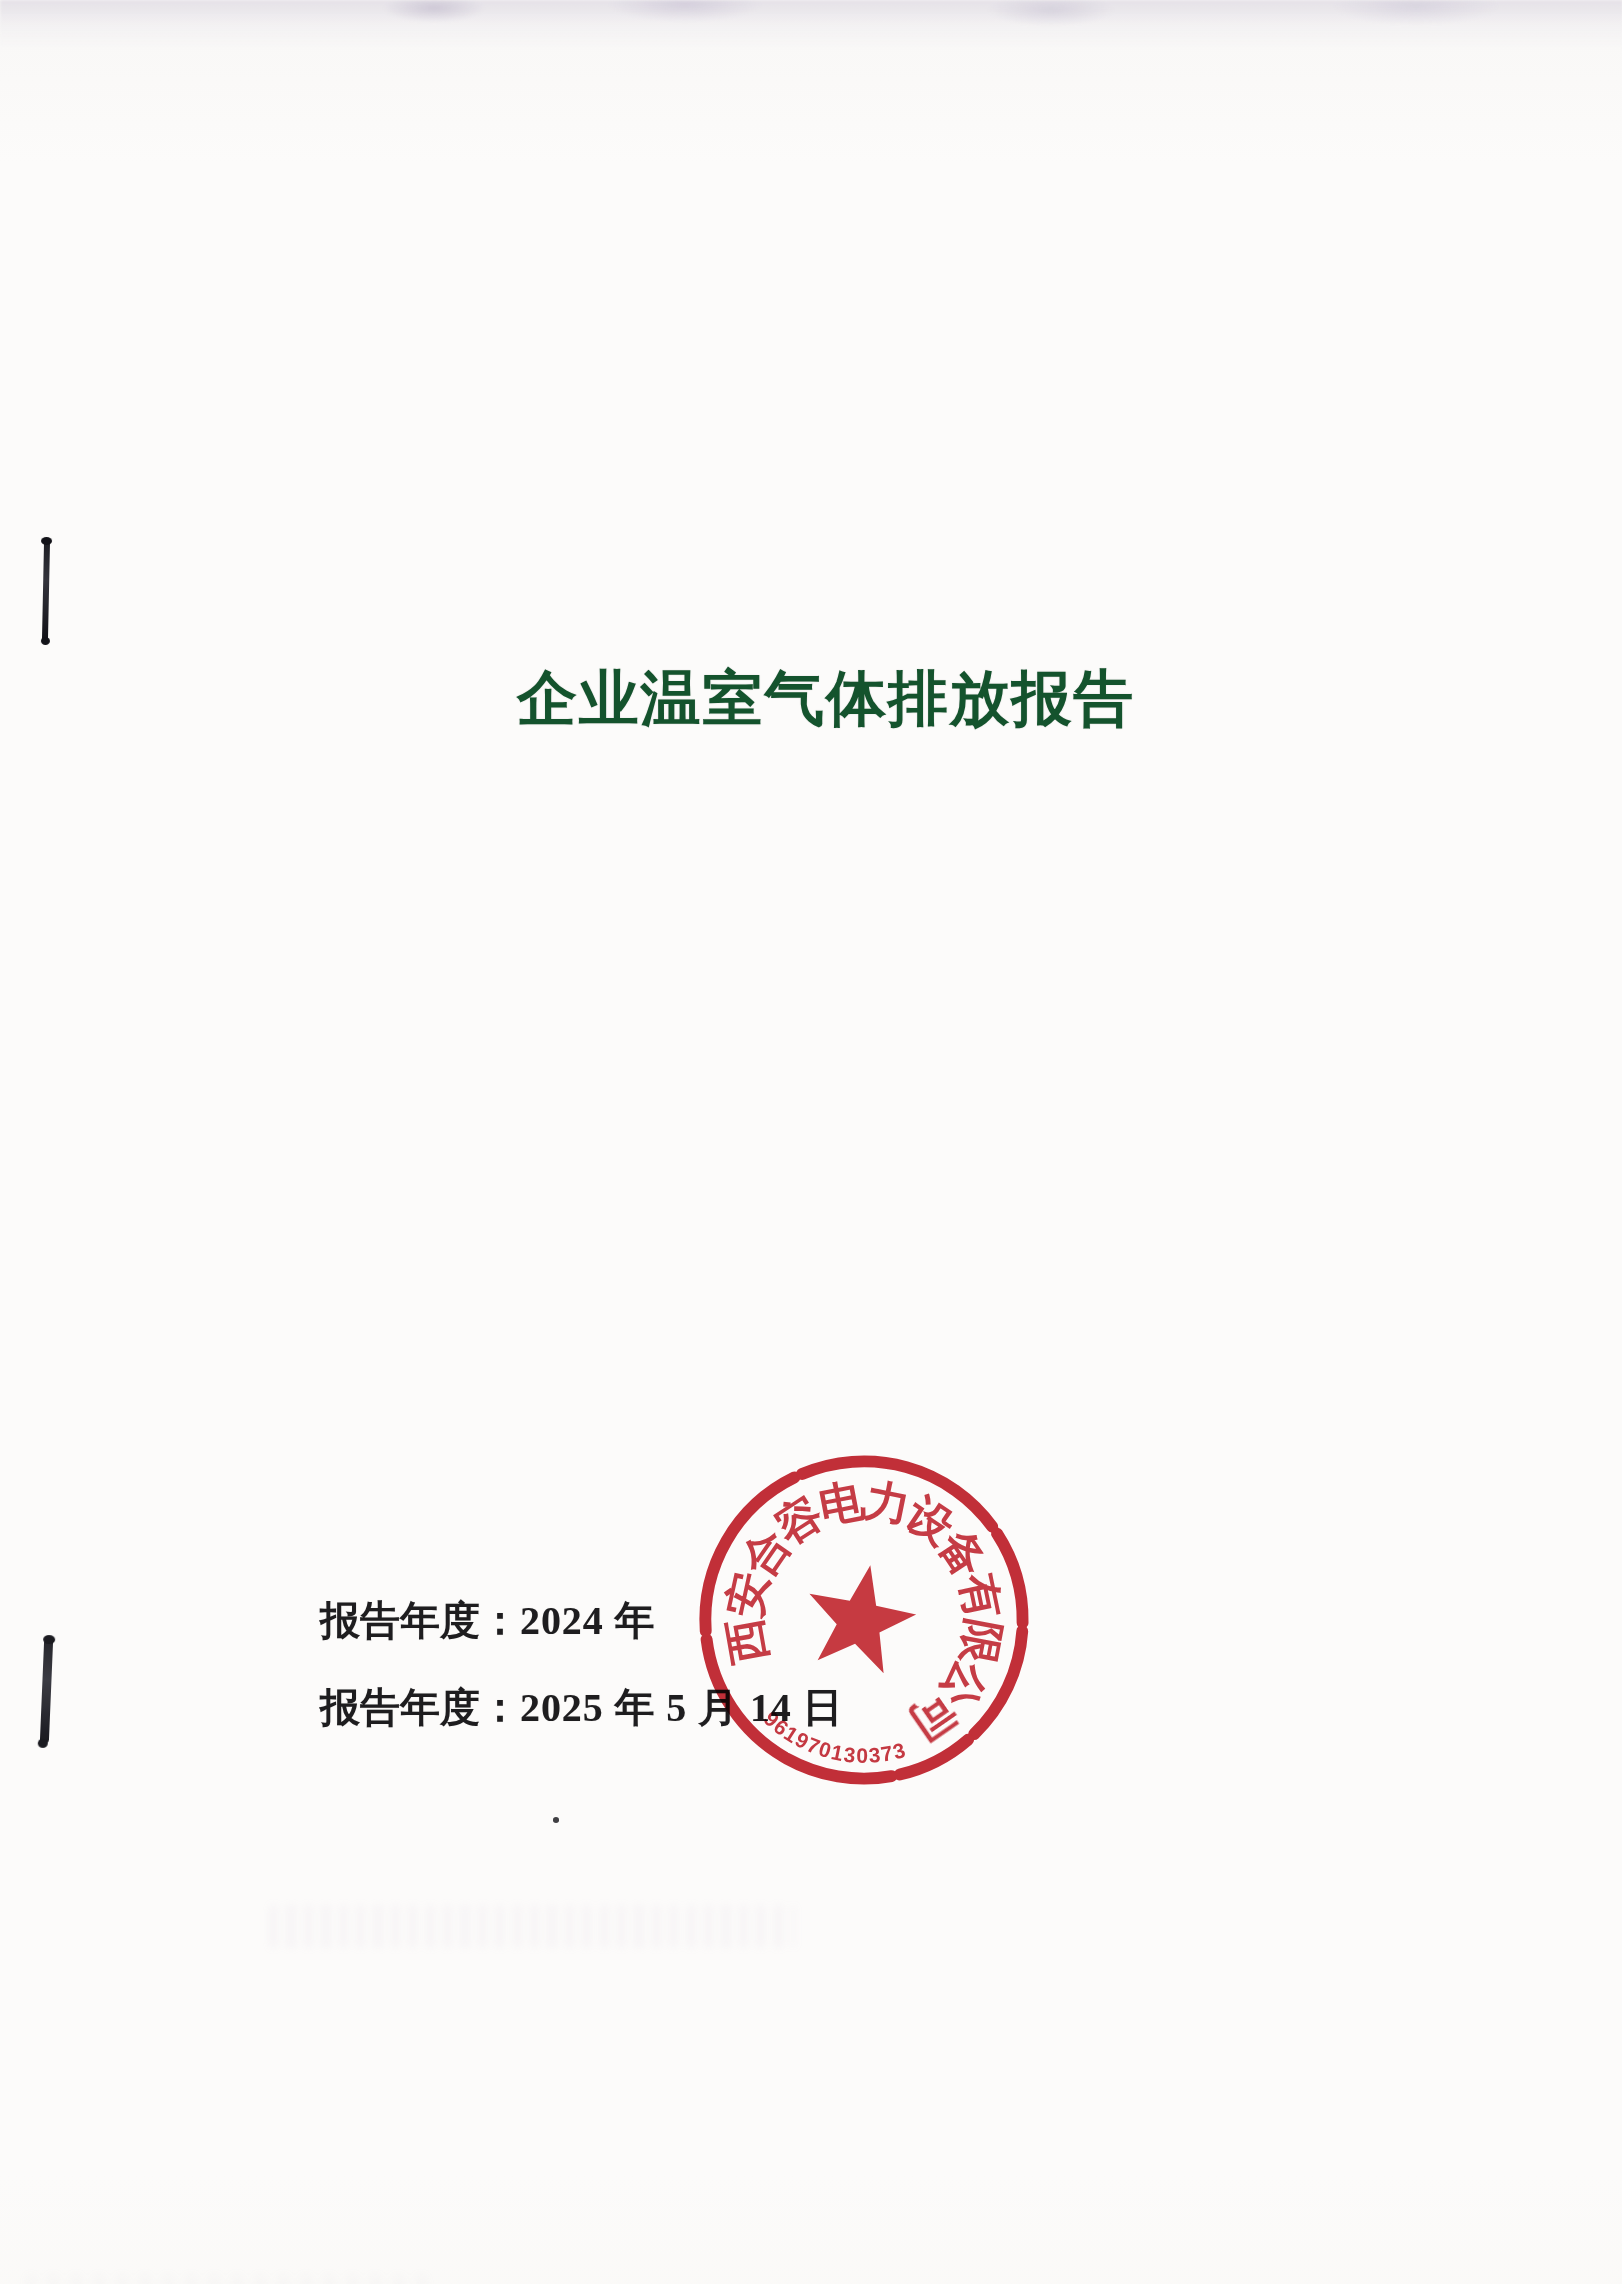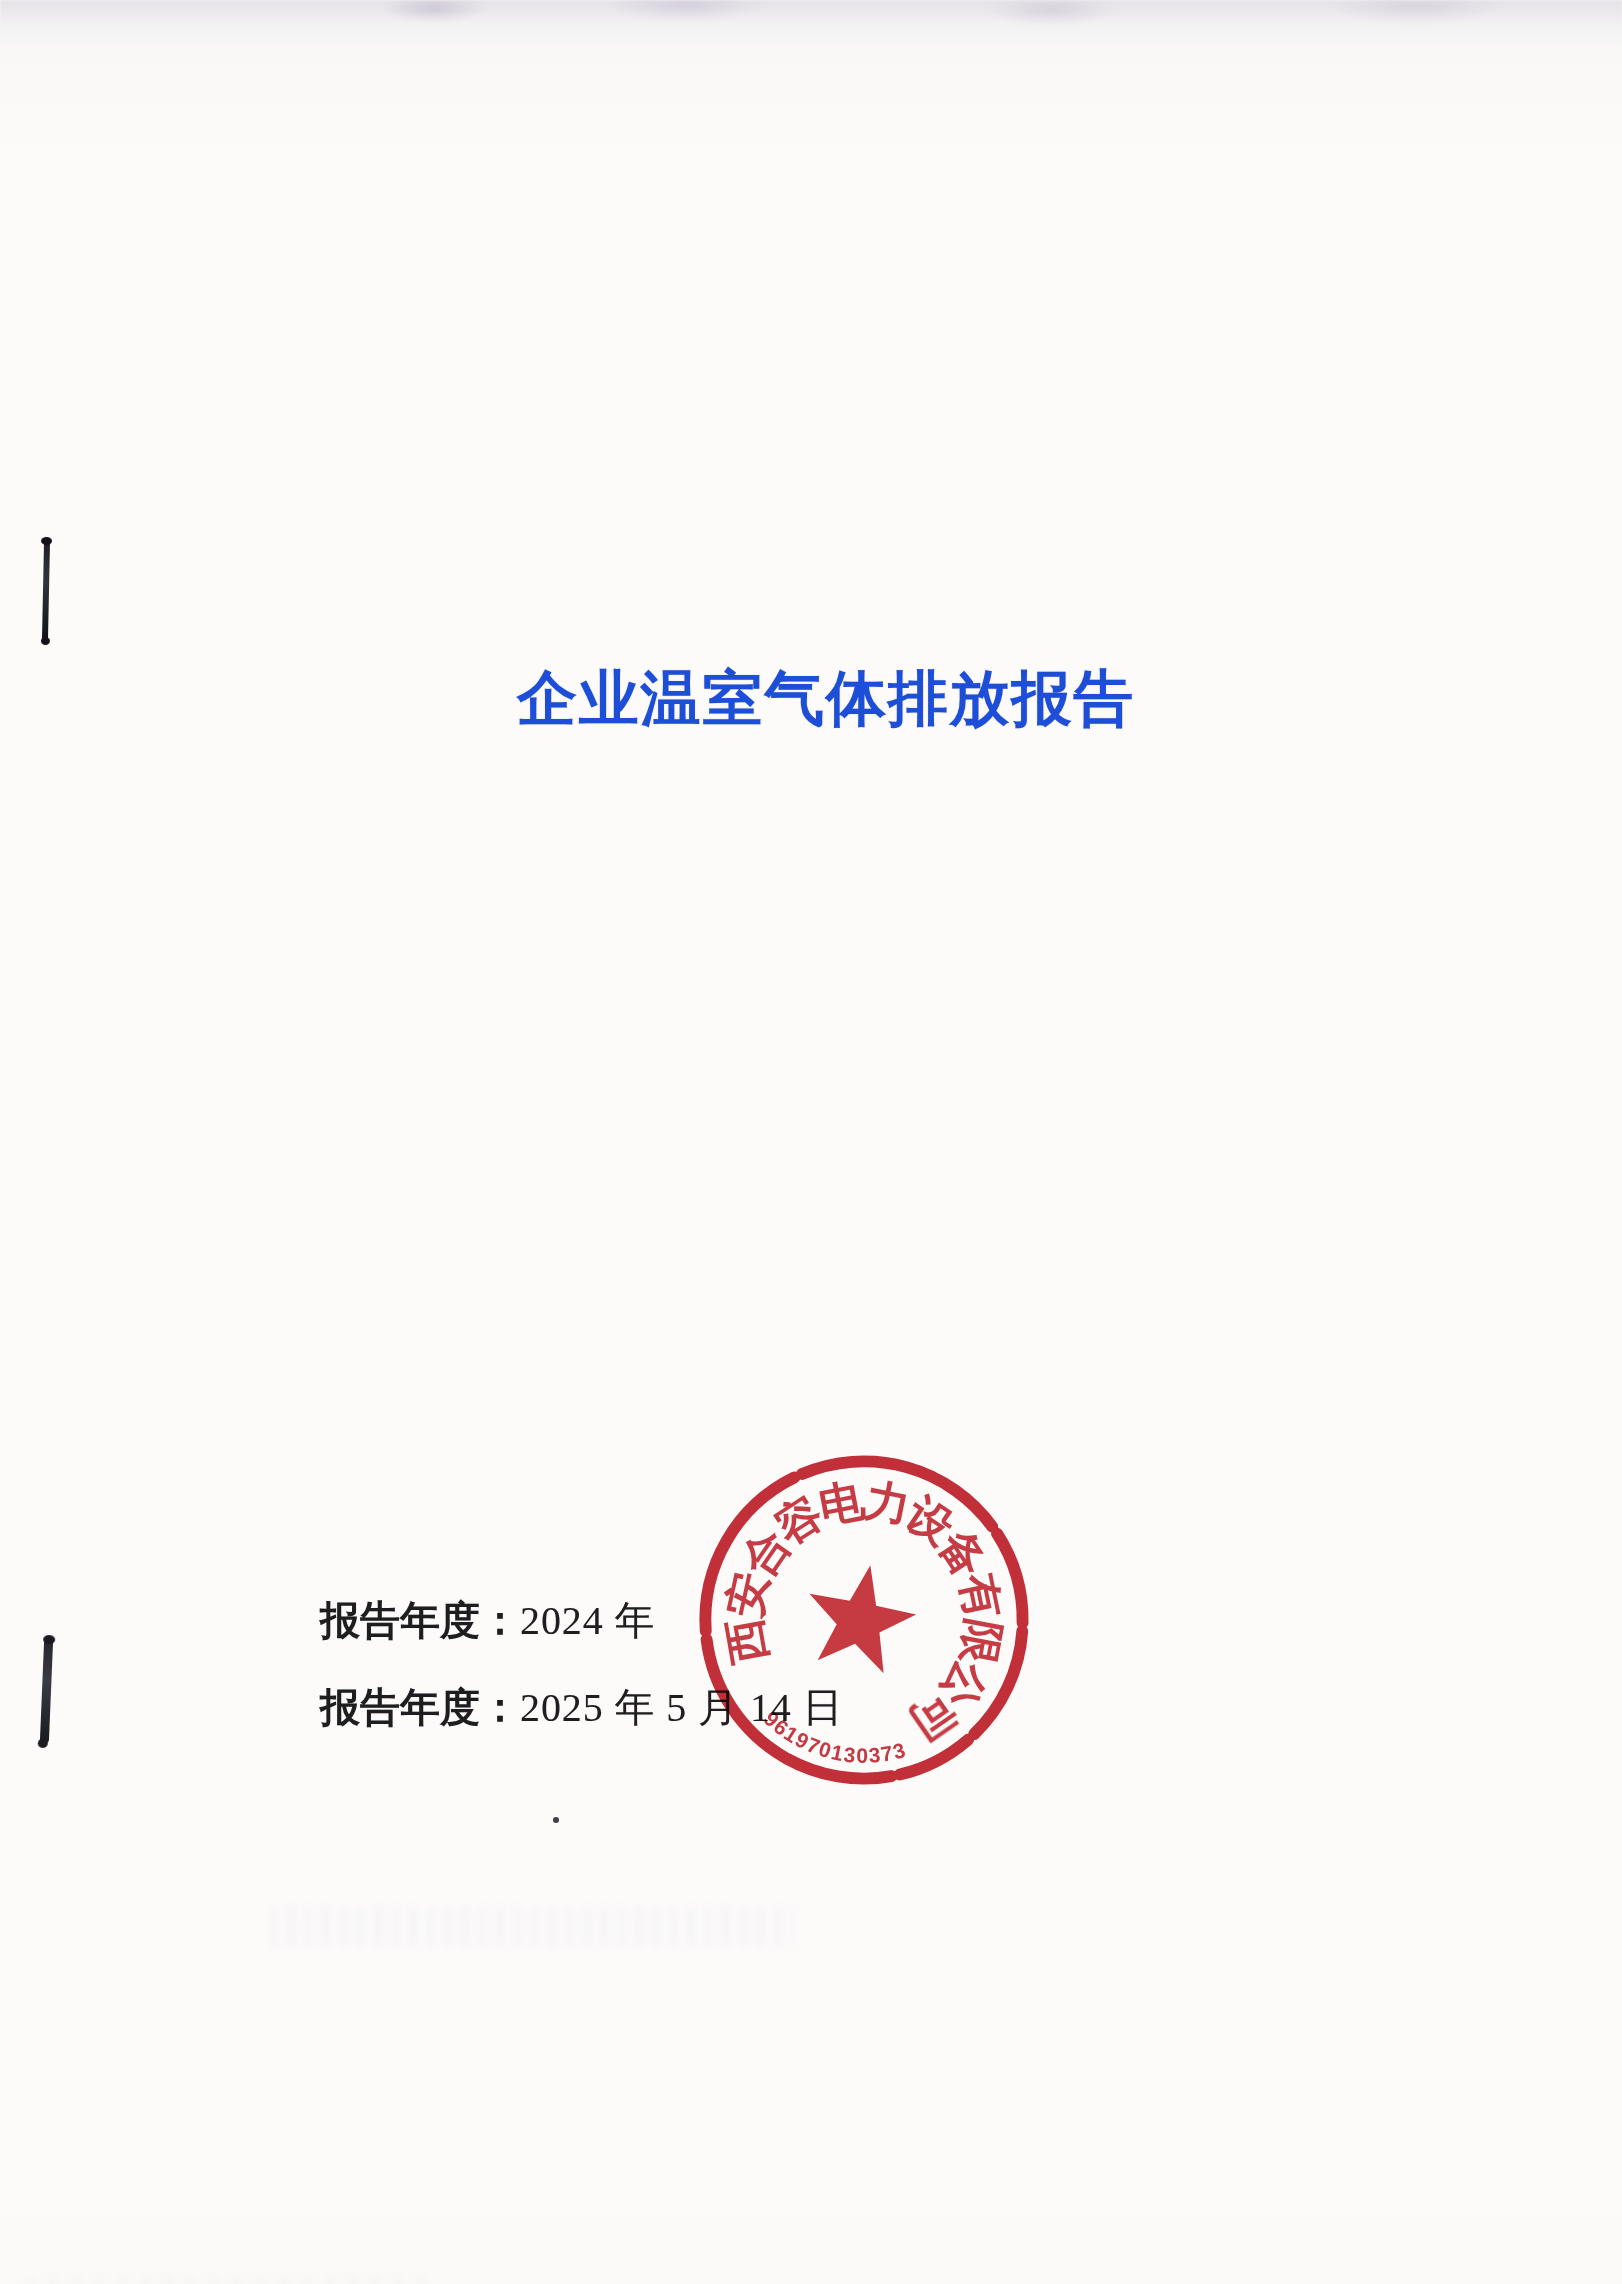--- a/index.html
+++ b/index.html
@@ -35,37 +35,37 @@
   .staple-1::before { left: -3.2px; top: -1.8px; width: 11px; height: 8.2px; }
   .staple-1::after  { left: -0.9px; bottom: -2.7px; width: 9px; height: 8.2px; }
   .staple-2 { left: 42px; top: 1638px; width: 8.7px; height: 106px; transform: rotate(2.4deg); opacity: .96; }
   .staple-2::before { left: -1.4px; top: -2.7px; width: 12px; height: 9px; }
   .staple-2::after  { left: -1.8px; bottom: -3.7px; width: 10px; height: 9px; }
 
   
   .doc-title {
     position: absolute; left: 517px; top: 629px;
     font-size: 60px; line-height: 1; font-weight: 900;
-    letter-spacing: 1.8px; color: #1d4ed8;
+    letter-spacing: 1.8px; color: #14532d;
     text-shadow: 0 0 1.4px rgba(20,20,20,.20);
     white-space: nowrap;
   }
 
   
   .info-line {
     position: absolute; left: 320px;
     font-size: 40px; line-height: 1; white-space: nowrap;
     color: #1e1d1f; text-shadow: 0 0 0.9px rgba(25,25,25,.22);
   }
   .info-line-1 { top: 1513px; }
   .info-line-2 { top: 1600px; }
   .info-line-3 { top: 1687px; }
   .f-label { font-weight: 700; }
   .v-cjk   { font-weight: 700; }
-  .v-num   { font-family: "Liberation Serif", serif; font-weight: 400; letter-spacing: 0.9px; text-align: center; }
+  .v-num   { font-family: "Liberation Serif", serif; font-weight: 700; letter-spacing: 0.9px; text-align: center; }
 
   
   .seal-svg {
     position: absolute; left: 672px; top: 1428px; width: 384px; height: 384px;
     mix-blend-mode: multiply; opacity: .95; filter: blur(0.3px);
   }
   .seal-char  { font-family: "Liberation Sans", sans-serif; font-weight: 700; font-size: 98px;
                 text-anchor: middle; dominant-baseline: central; }
   .seal-digit { font-family: "Liberation Sans", sans-serif; font-weight: 600; font-size: 46px;
                 text-anchor: middle; dominant-baseline: central; }

